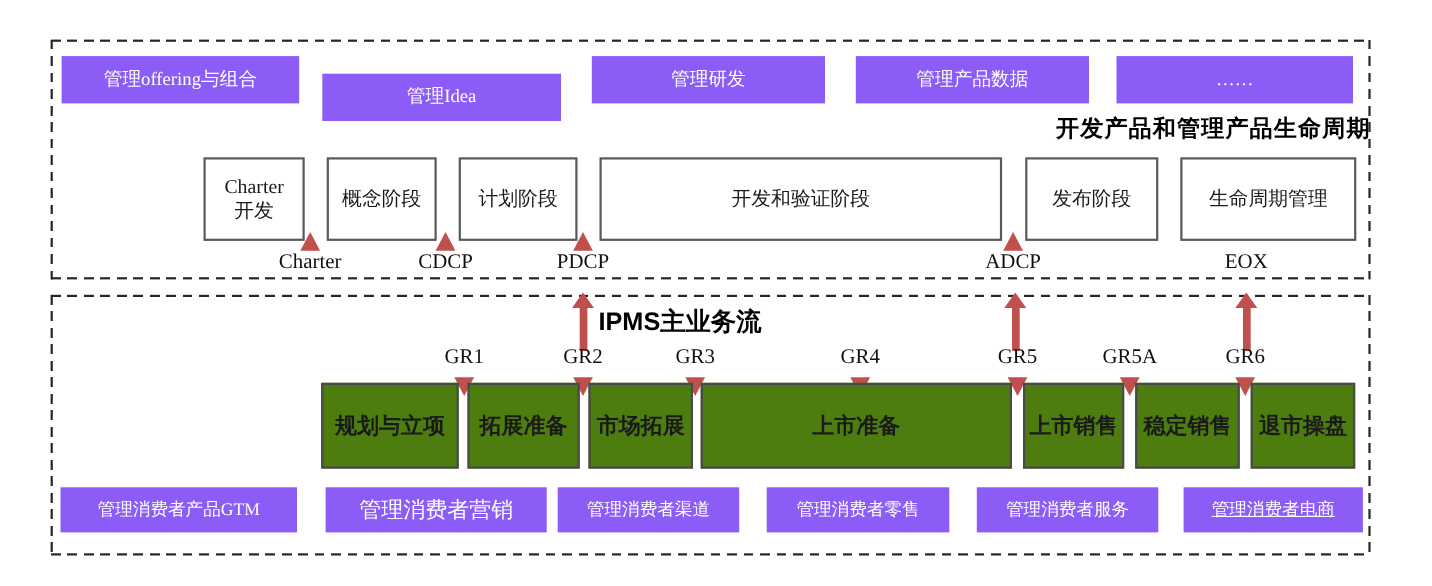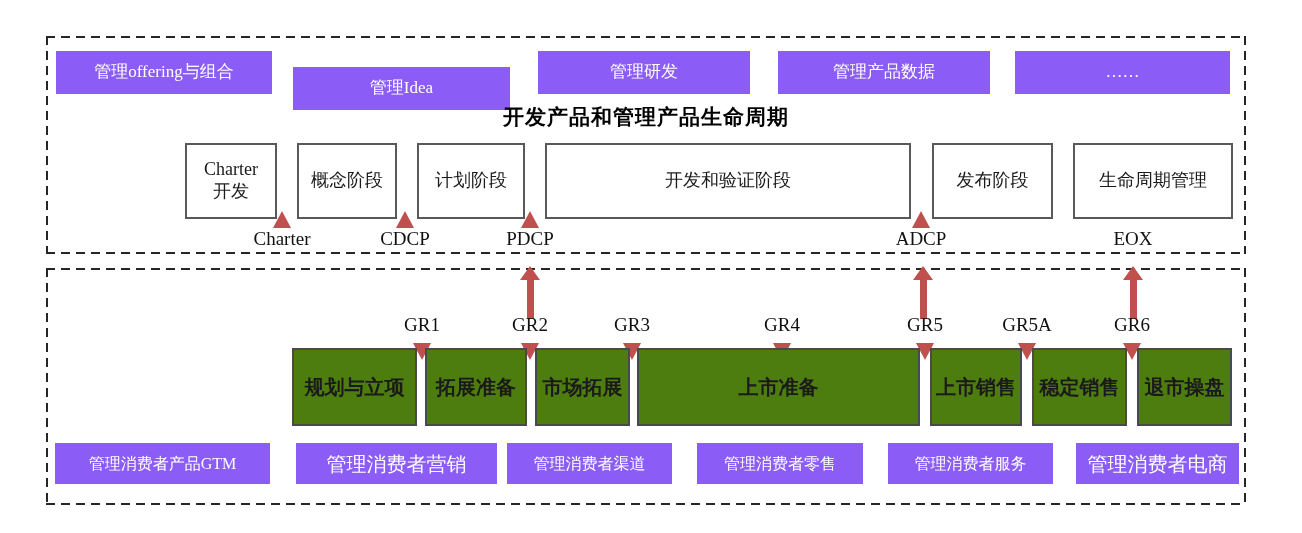--- a/index.html
+++ b/index.html
@@ -25,21 +25,21 @@
     position:absolute;height:72px;background:#fff;border:2px solid #595959;
     display:flex;align-items:center;justify-content:center;text-align:center;
     font-family:"Liberation Serif",serif;font-size:18px;white-space:pre-line;line-height:1.2;
   }
   .flowbox{
     position:absolute;height:74px;background:#4d7c0f;border:2px solid #4a4a4a;
     display:flex;align-items:center;justify-content:center;text-align:center;
     font-family:"Liberation Sans",sans-serif;font-weight:bold;font-size:20px;
   }
   .sec-title{position:absolute;font-weight:bold;color:#000;}
-  .t1{left:46px;top:103px;width:1200px;text-align:center;font-size:21px;letter-spacing:1px;}
+  .t1{left:46px;top:103px;width:1200px;text-align:right;font-size:21px;letter-spacing:1px;}
   .t2{left:544px;top:277px;font-size:23px;}
   .gate-label{
     position:absolute;transform:translateX(-50%);top:228px;
     font-family:"Liberation Serif",serif;font-size:19px;color:#111;
   }
   .gr-label{
     position:absolute;transform:translateX(-50%);top:314px;
     font-family:"Liberation Serif",serif;font-size:19px;color:#111;
   }
   .tri-up{
@@ -114,20 +114,21 @@
   </div>
   <div class="big-arrow" style="left:923px;">
     <div class="head"></div>
     <div class="shaft"></div>
   </div>
   <div class="big-arrow" style="left:1133px;">
     <div class="head"></div>
     <div class="shaft"></div>
   </div>
 
+  <div class="sec-title t2">IPMS主业务流</div>
 
   <div class="gr-label" style="left:422px;">GR1</div>
   <div class="gr-label" style="left:530px;">GR2</div>
   <div class="gr-label" style="left:632px;">GR3</div>
   <div class="gr-label" style="left:782px;">GR4</div>
   <div class="gr-label" style="left:925px;">GR5</div>
   <div class="gr-label" style="left:1027px;">GR5A</div>
   <div class="gr-label" style="left:1132px;">GR6</div>
 
   <div class="tri-down" style="left:422px;"></div>
@@ -168,17 +169,17 @@
     </div>
   <div class="bluebox" style="left:507px;top:443px;width:165px;height:41px;font-size:16px;">
       <span>管理消费者渠道</span>
     </div>
   <div class="bluebox" style="left:697px;top:443px;width:166px;height:41px;font-size:16px;">
       <span>管理消费者零售</span>
     </div>
   <div class="bluebox" style="left:888px;top:443px;width:165px;height:41px;font-size:16px;">
       <span>管理消费者服务</span>
     </div>
-  <div class="bluebox" style="left:1076px;top:443px;width:163px;height:41px;font-size:20px;">
+  <div class="bluebox" style="left:1076px;top:443px;width:163px;height:41px;font-size:16px;text-decoration:underline;">
       <span>管理消费者电商</span>
     </div>
 
 </div>
 
 </body></html>

